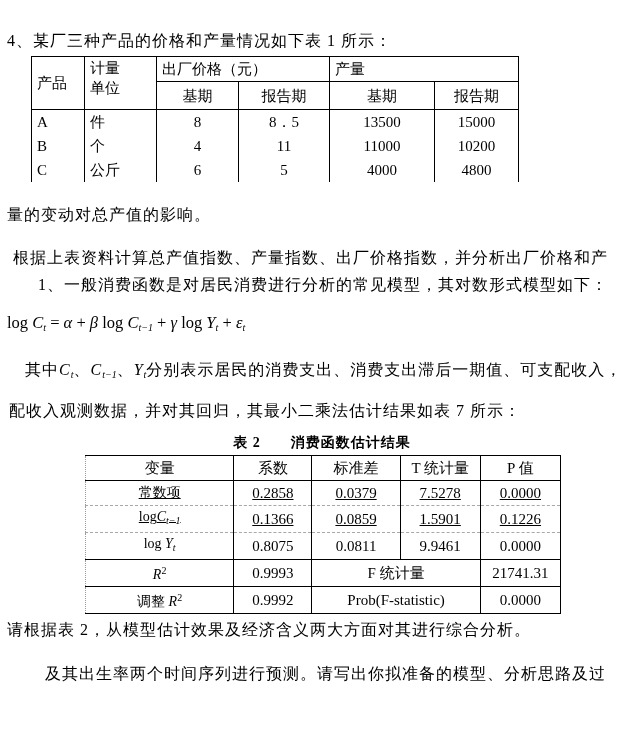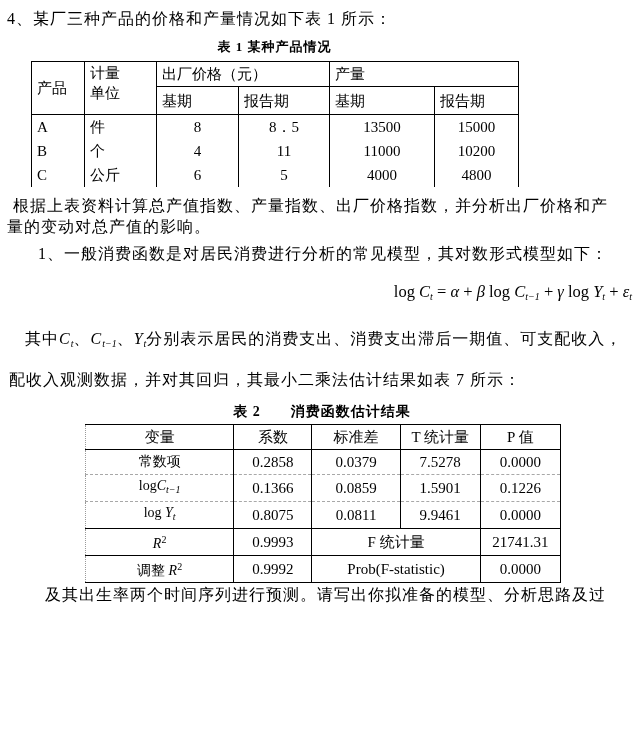--- a/index.html
+++ b/index.html
@@ -3,78 +3,77 @@
 <meta charset="utf-8">
 <style>
   html,body { margin:0; padding:0; background:#ffffff; }
   body {
     width:637px; min-height:741px;
     color:#000;
     font-family:"Liberation Serif","DejaVu Serif",serif;
     font-size:16px;
   }
   .doc { padding:8px 5px 0 7px; }
-  .line { line-height:21px; letter-spacing:1px; }
+  .line { line-height:21px; letter-spacing:1px;margin-top:22px; }
   .it { font-style:italic; }
   sub { font-size:10px; vertical-align:-3px; letter-spacing:0; }
   sup { font-size:10px; vertical-align:5px; letter-spacing:0; }
 
   
   .caption1 {
     margin:9px 0 0 24px; width:487px; text-align:center;
     font-weight:bold; font-size:13px; letter-spacing:1px;
   }
   table { border-collapse:collapse; table-layout:fixed; }
   #table1 { margin:5px 0 0 24px; width:488px; }
   #table1 td { border:1px solid #000; padding:1px 5px; font-size:15px; line-height:20px; }
   #table1 tr.h1 td { height:22px; }
-  #table1 tr.h2 td { height:25px; text-align:left; }
+  #table1 tr.h2 td { height:25px; text-align:center; }
   #table1 td.span2 { vertical-align:middle; }
   #table1 tr.data td { border-top:none; border-bottom:none; height:22px; }
   #table1 td.num { text-align:center; }
 
   .analysis { margin-top:8px; }
   .analysis .ind { text-indent:6px; }
 
   
   .heading { margin:23px 0 0 0; font-weight:bold; font-size:16.5px; letter-spacing:0.5px; line-height:20px; }
   .q1intro { margin:6px 0 0 31px; }
-  .formula { margin-top:17px; text-align:right; font-size:16.5px; letter-spacing:0; line-height:22px; }
+  .formula { margin-top:17px; text-align:left; font-size:16.5px; letter-spacing:0; line-height:22px; }
   .desc1 { margin:20px 0 0 18px; }
   .desc2 { margin:21px 0 0 2px; }
   .desc3 { margin:15px 0 0 2px; }
 
   .caption2 {
     margin:13px 0 0 78px; width:474px; text-align:center;
     font-weight:bold; font-size:14px; letter-spacing:1px;
   }
   #table2 { margin:3px 0 0 78px; width:476px; }
   #table2 td {
     border-left:1px solid #000; border-right:1px solid #000;
     border-top:none; border-bottom:1px solid #000;
     text-align:center; padding:0 3px; font-size:15px; height:24px; line-height:22px;margin-top:40px;
   }
   #table2 tr td:first-child { border-left:1px dotted #9a9a9a; }
   #table2 tr td:last-child  { border-right:1px solid #000; }
   #table2 tr.top td { border-top:1px solid #000; }
-  #table2 tr.dash td { border-bottom:1px dashed #a8a8a8; }
+  #table2 tr.dash td { border-bottom:1px dashed #a8a8a8;text-decoration:underline; }
   #table2 td.varcell { font-size:14px; }
   .conclusion { margin-top:5px; }
 
   .q2l1 { margin:21px 0 0 23px; line-height:23px; }
   .q2l2, .q2l3 { margin-left:38px; line-height:23px; }
 </style>
 </head>
 <body>
 
 <div class="doc">
 
   <div class="line">4、某厂三种产品的价格和产量情况如下表 1 所示：</div>
 
-  <div class="caption1">表 1 某种产品情况</div>
 
   <table id="table1">
     <colgroup>
       <col style="width:53px">
         <col style="width:72px">
         <col style="width:82px">
       <col style="width:91px">
         <col style="width:105px">
         <col style="width:84px">
     </colgroup>
@@ -115,22 +114,22 @@
         <td>公斤</td>
         <td class="num">6</td>
         <td class="num">5</td>
         <td class="num">4000</td>
         <td class="num">4800</td>
       </tr>
     </tbody>
   </table>
 
   <div class="analysis">
+    <div class="line">量的变动对总产值的影响。</div>
     <div class="line ind">根据上表资料计算总产值指数、产量指数、出厂价格指数，并分析出厂价格和产</div>
-    <div class="line">量的变动对总产值的影响。</div>
   </div>
 
 
   <div class="line q1intro">1、一般消费函数是对居民消费进行分析的常见模型，其对数形式模型如下：</div>
 
   <div class="formula"><span>log </span><span class="it">C</span><sub class="it">t</sub><span> = </span><span class="it">α</span><span> + </span><span class="it">β</span><span> log </span><span class="it">C</span><sub class="it">t−1</sub><span> + </span><span class="it">γ</span><span> log </span><span class="it">Y</span><sub class="it">t</sub><span> + </span><span class="it">ε</span><sub class="it">t</sub></div>
 
   <div class="line desc1"><span>其中</span><span class="it">C</span><sub class="it">t</sub><span>、</span><span class="it">C</span><sub class="it">t−1</sub><span>、</span><span class="it">Y</span><sub class="it">t</sub><span>分别表示居民的消费支出、消费支出滞后一期值、可支配收入，</span></div>
   <div class="line desc3">配收入观测数据，并对其回归，其最小二乘法估计结果如表 7 所示：</div>
 
@@ -181,19 +180,20 @@
       </tr>
       <tr>
         <td class="varcell"><span>调整 </span><span class="it">R</span><sup>2</sup></td>
         <td>0.9992</td>
         <td colspan="2">Prob(F-statistic)</td>
         <td>0.0000</td>
       </tr>
     </tbody>
   </table>
 
+  <div class="line conclusion">请根据表 2，从模型估计效果及经济含义两大方面对其进行综合分析。</div>
 
   <div>
     <div class="line q2l2">及其出生率两个时间序列进行预测。请写出你拟准备的模型、分析思路及过</div>
 
   </div>
 
 </div>
 
 </body></html>

